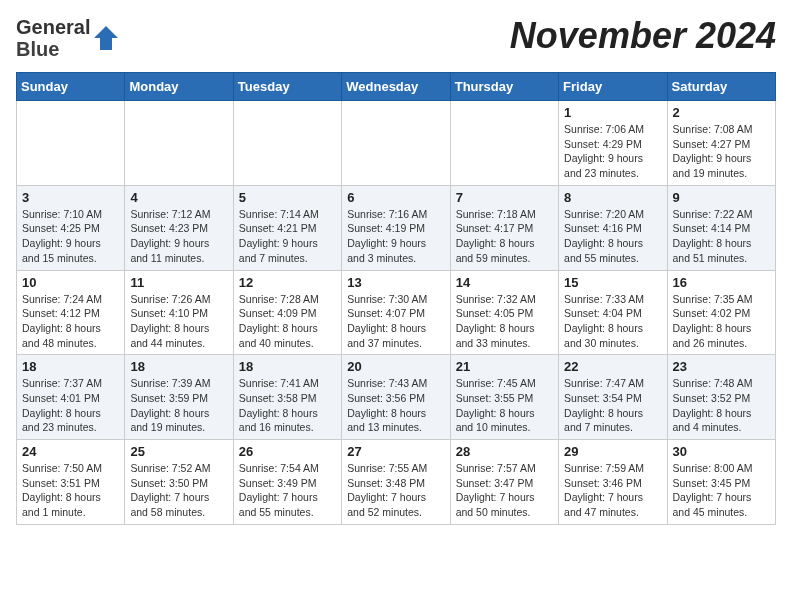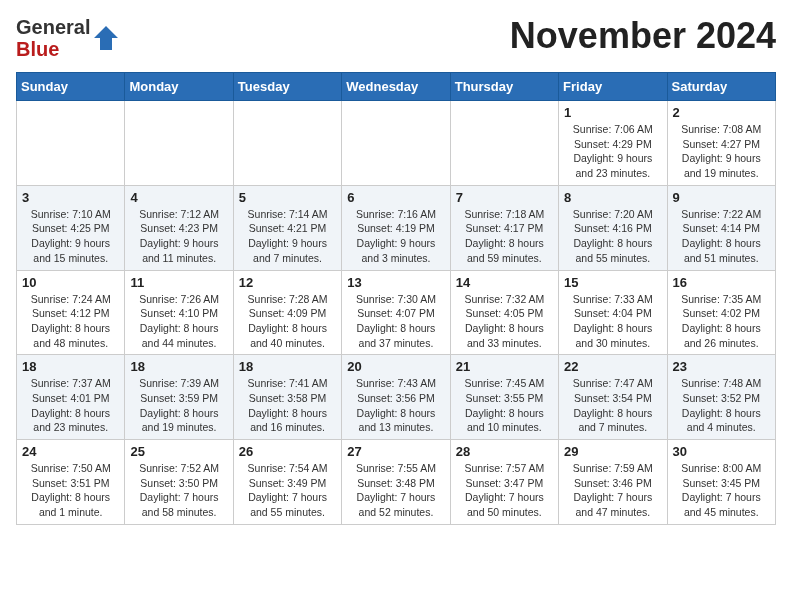--- a/index.html
+++ b/index.html
@@ -19,28 +19,29 @@
     .logo {
       display: flex;
       align-items: center;
     }
     .logo-text {
       font-size: 20px;
       font-weight: bold;
       line-height: 1.1;
     }
     .logo-text .general { color: #333; }
-    .logo-text .blue { color: #b91c1c; }
+    .logo-text .blue { color: #404040; }
     .logo-icon {
       width: 28px;
       height: 28px;
       margin-left: 2px;
     }
     .title-area {
       text-align: right;
+      font-style: italic;
     }
     .month-title {
       font-size: 36px;
       font-weight: bold;
       color: #222;
       line-height: 1.1;
     }
     .location-title {
       font-size: 16px;
       color: #444;
@@ -77,21 +78,20 @@
       font-size: 13px;
       font-weight: bold;
       color: #222;
       display: block;
       margin-bottom: 2px;
     }
     .day-info {
       color: #333;
       font-size: 10.5px;
       line-height: 1.4;
-      text-align: center;
     }
     .empty-cell {
       background: #fff !important;
     }
   </style>
 </head>
 <body>
 
 <div class="header-area">
   <div class="logo">

